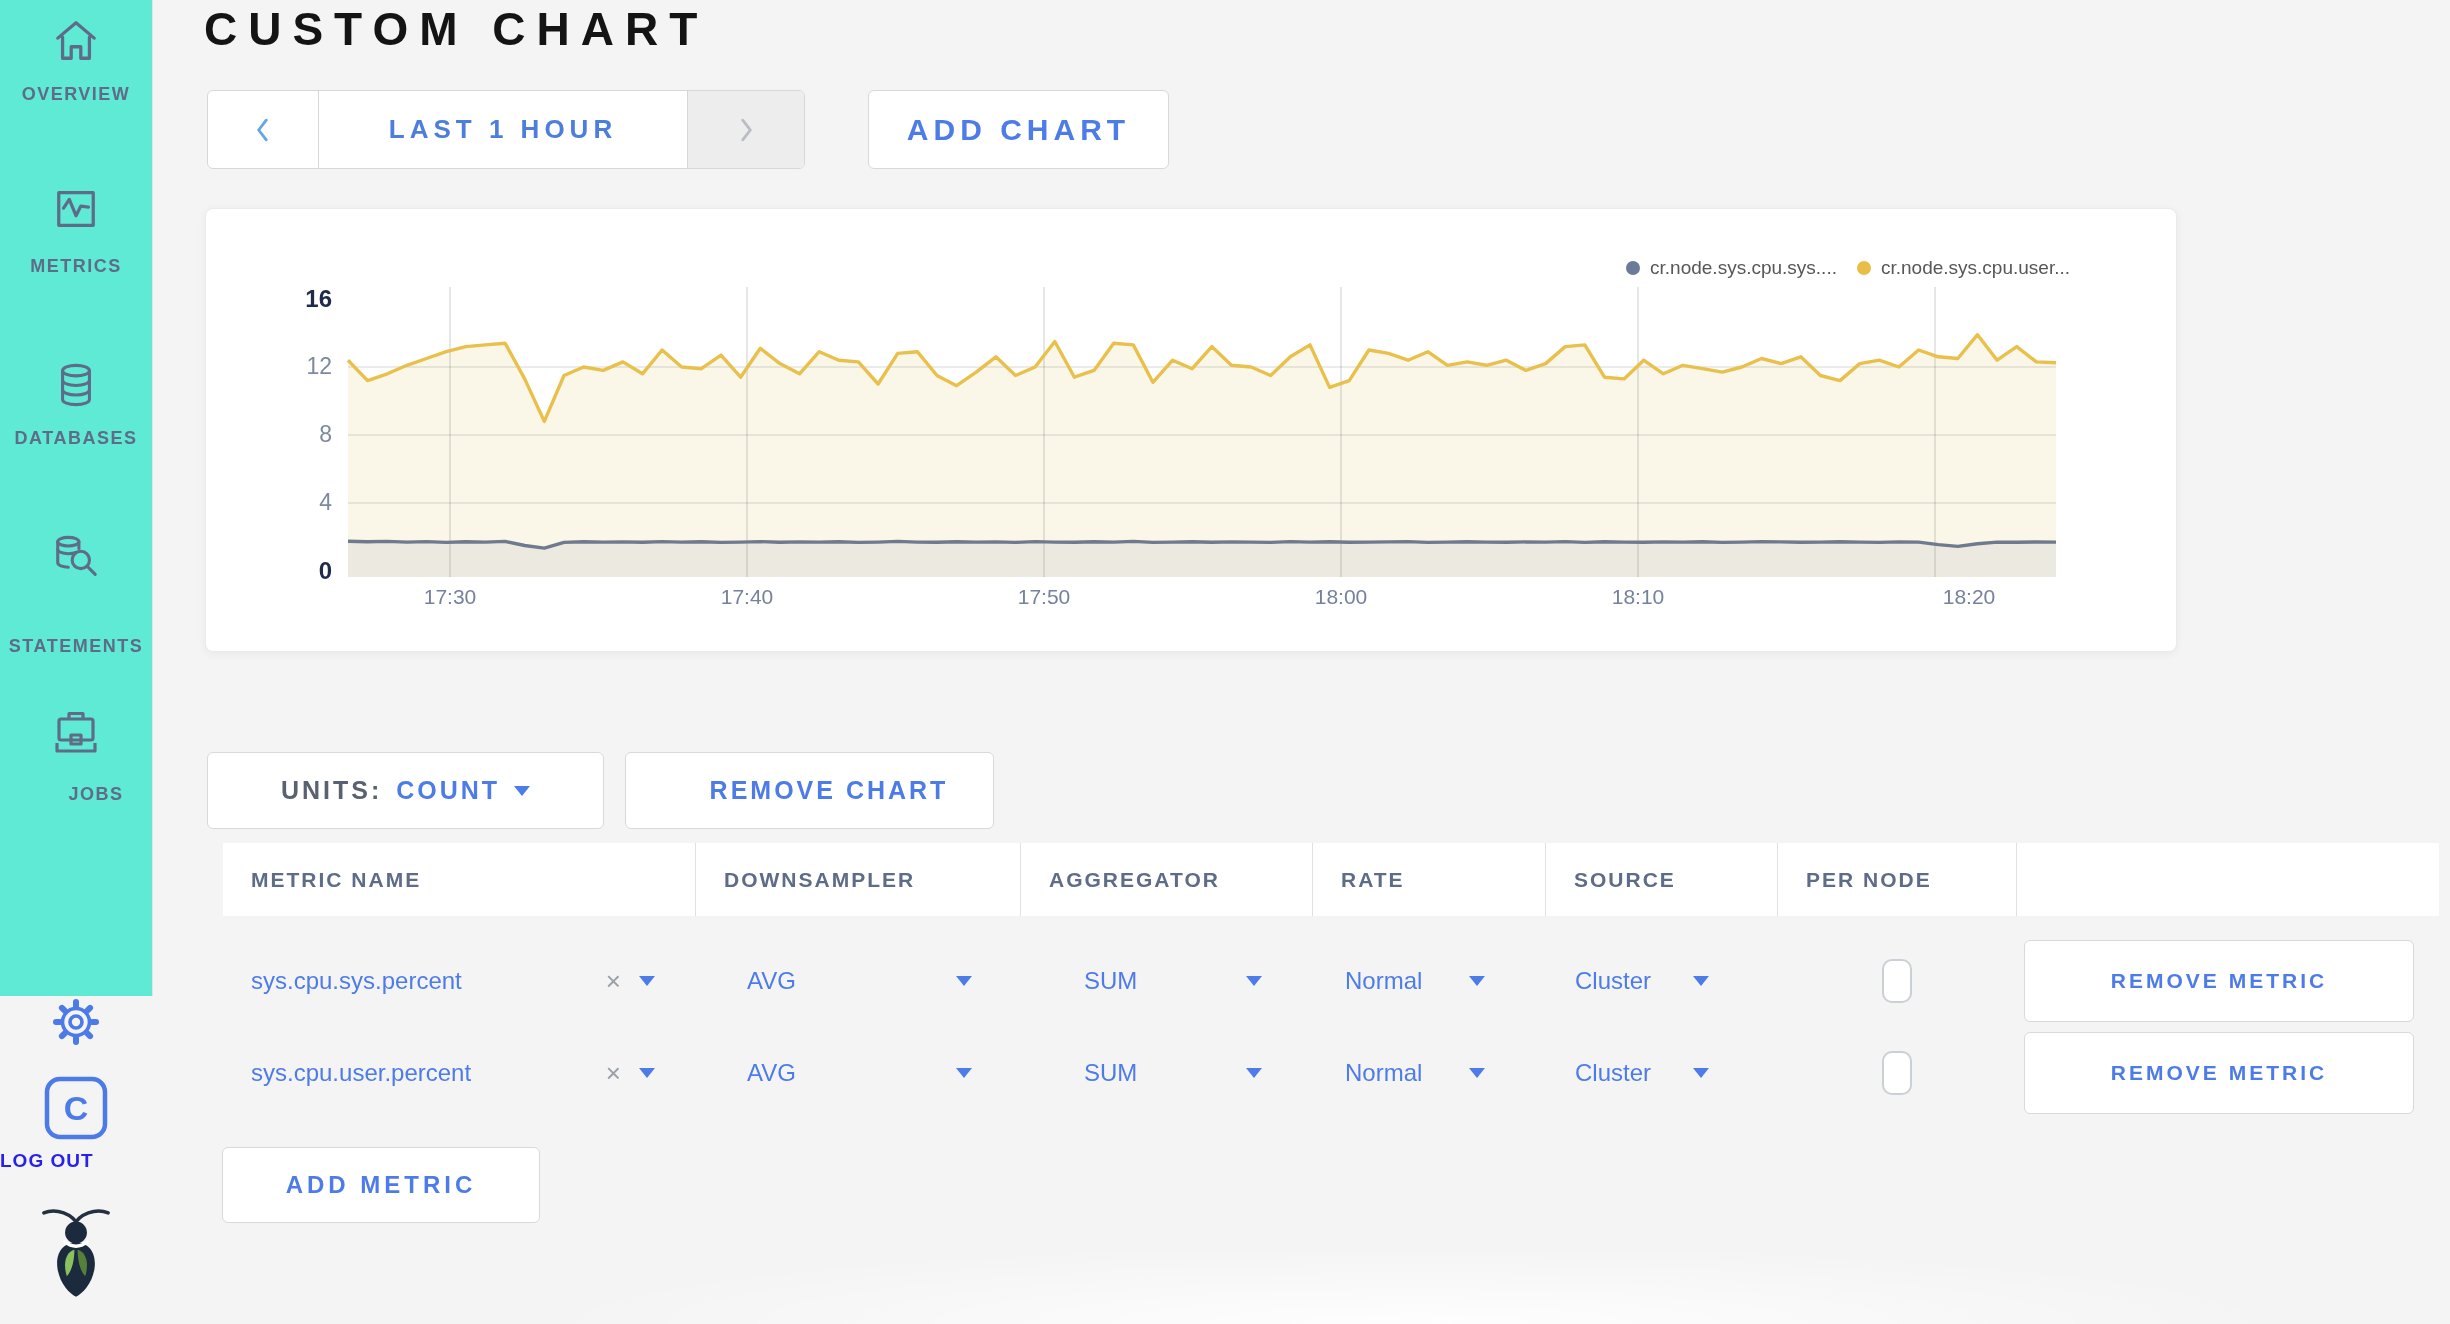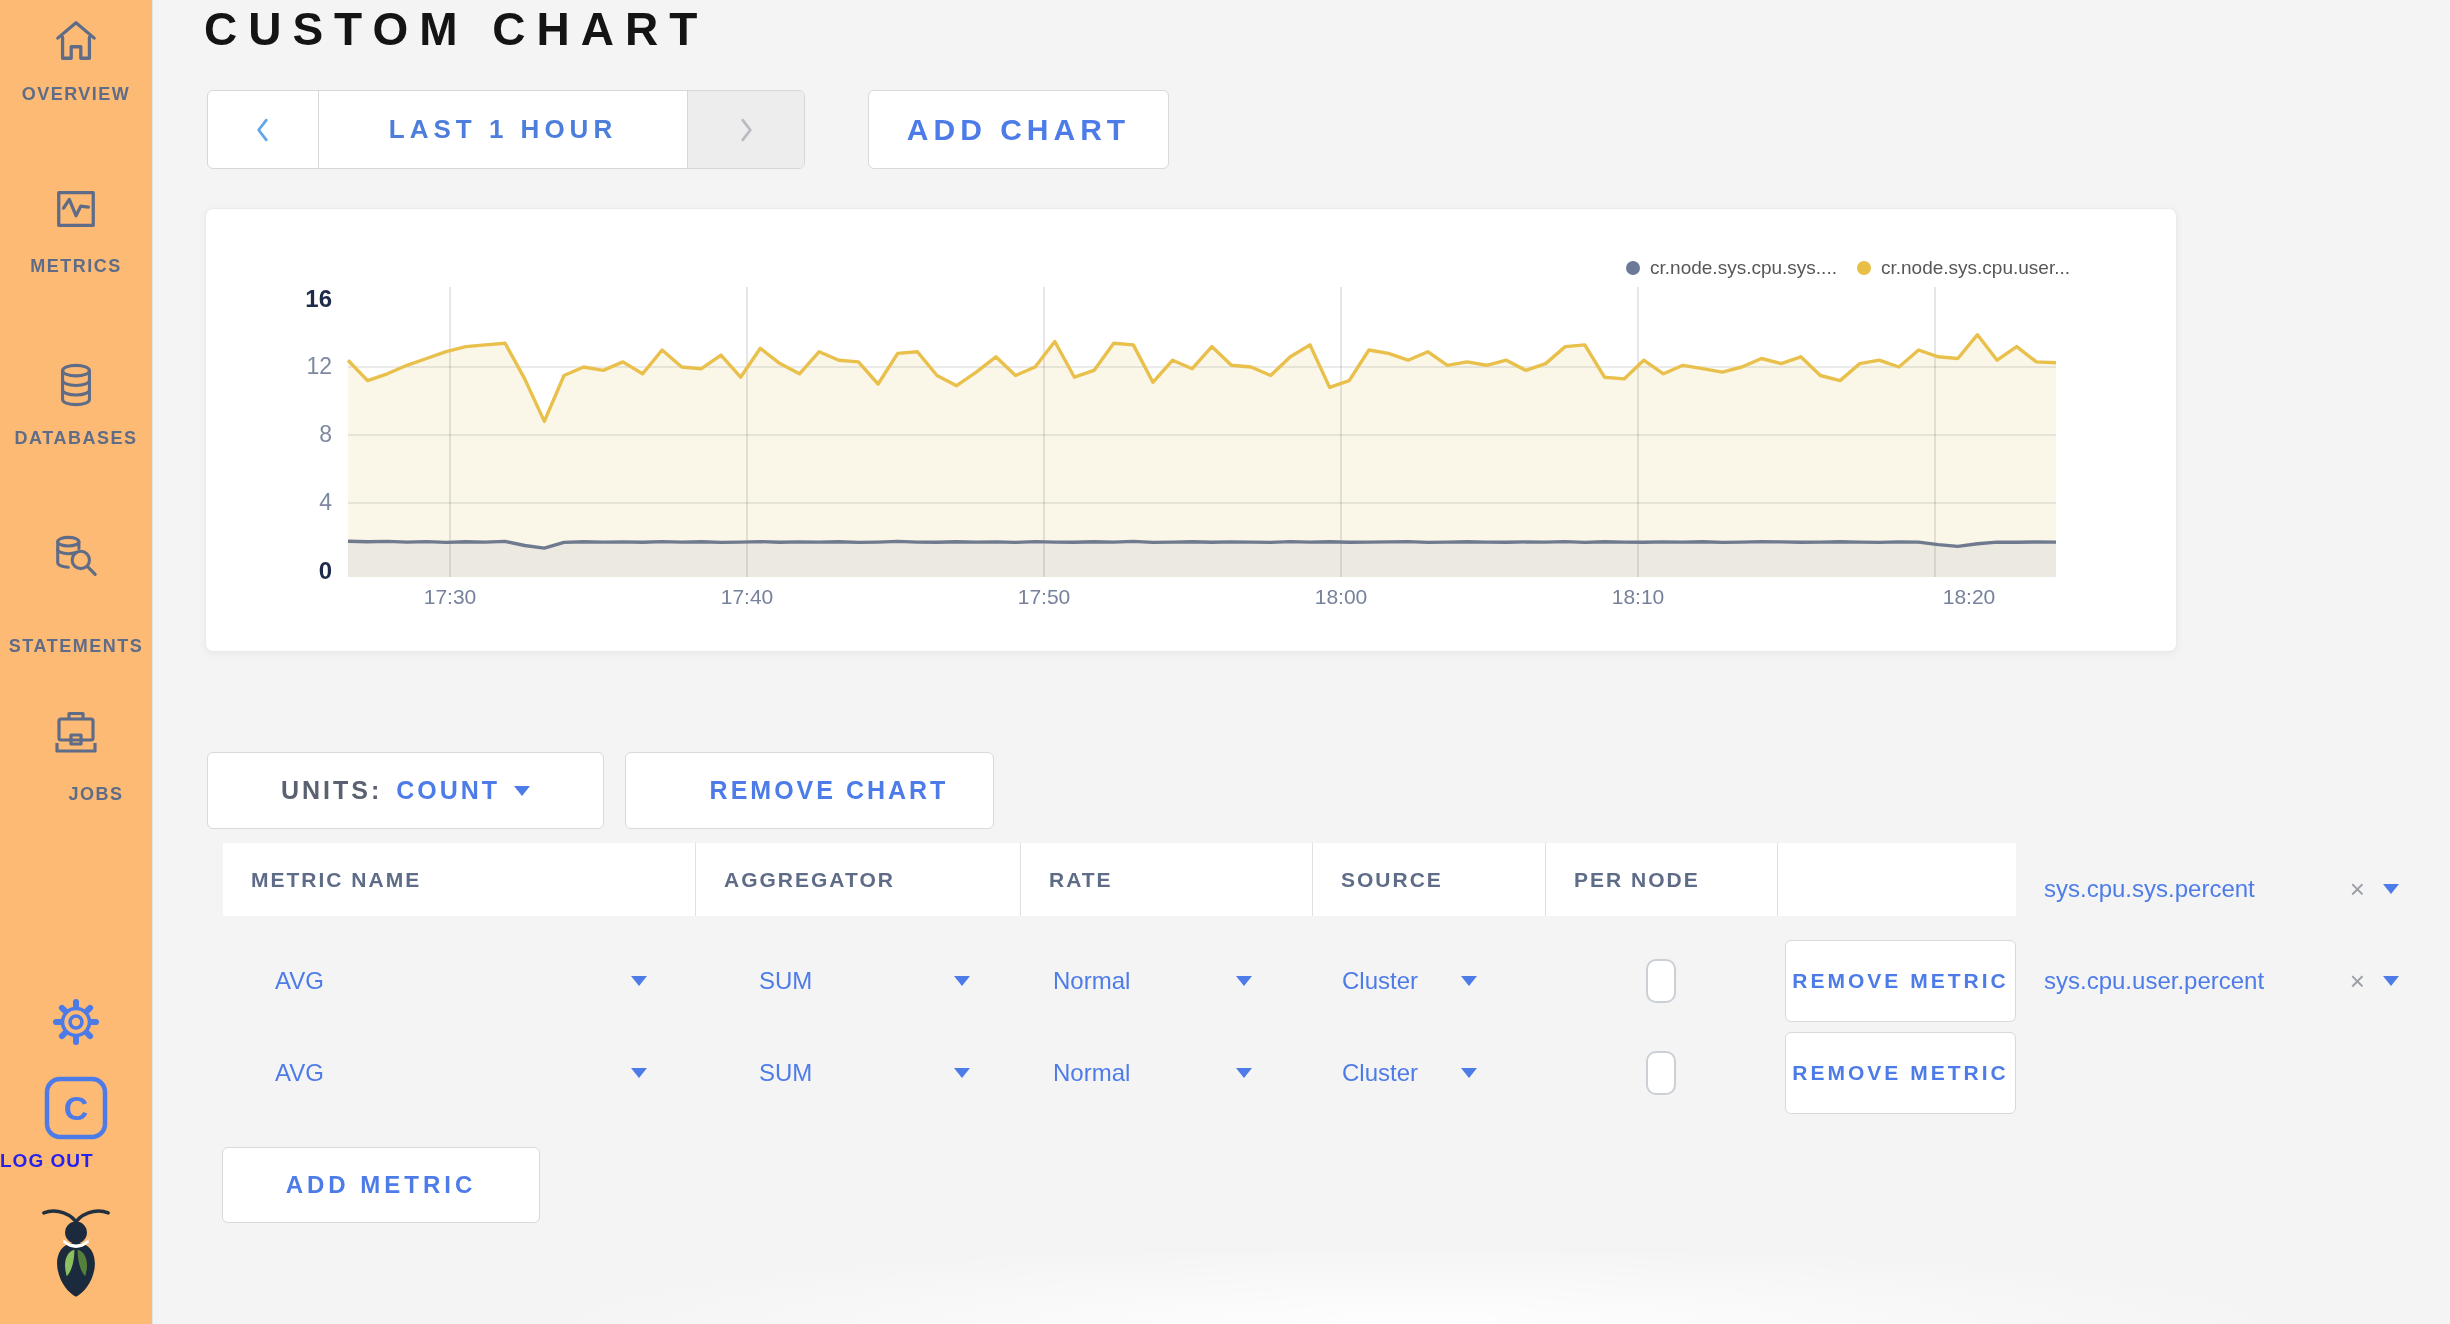--- a/index.html
+++ b/index.html
@@ -1,19 +1,19 @@
 <!DOCTYPE html>
 <html><head>
 <meta charset="utf-8">
 <style>
   html,body{margin:0;padding:0;}
   .page{position:relative;width:2450px;height:1324px;background:#F5F4F5;overflow:hidden;
         font-family:"Liberation Sans",sans-serif;}
   
-  .sidebar{position:absolute;left:0;top:0;width:152px;height:1324px;background:#fdba74;
+  .sidebar{position:absolute;left:0;top:0;width:152px;height:996px;background:#5eead4;
            border-right:1px solid #E3E3E5;}
   .nav-item{position:absolute;left:0;width:152px;text-align:center;}
   .nav-icon{display:inline-block;}
   .nav-label{position:absolute;left:0;width:152px;text-align:center;font-size:18px;font-weight:700;
              letter-spacing:1.5px;color:#5F6C87;}
   .logout-label{position:absolute;left:0;width:152px;text-align:left;font-size:19px;font-weight:700;
              letter-spacing:1px;color:#2721EE;}
   
   .title{position:absolute;left:204px;top:2px;font-size:46px;font-weight:700;letter-spacing:11px;
          color:#141414;}
@@ -220,20 +220,21 @@
   <div class="btn btn-units">
     <span class="units-k">UNITS:</span>
     <span>COUNT</span>
     <span class="caret"></span>
   </div>
   <div class="btn btn-remove-chart">REMOVE CHART</div>
 
   <div class="mtable">
 
     <div class="hcell first">METRIC NAME</div>
+    <div class="hcell">DOWNSAMPLER</div>
     <div class="hcell">AGGREGATOR</div>
     <div class="hcell">RATE</div>
     <div class="hcell">SOURCE</div>
     <div class="hcell">PER NODE</div>
     <div class="hcell"></div>
 
     <div class="bcell cell-metric">
       <span>sys.cpu.sys.percent</span>
       <span class="xmark">×</span>
       <span class="caret"></span>

